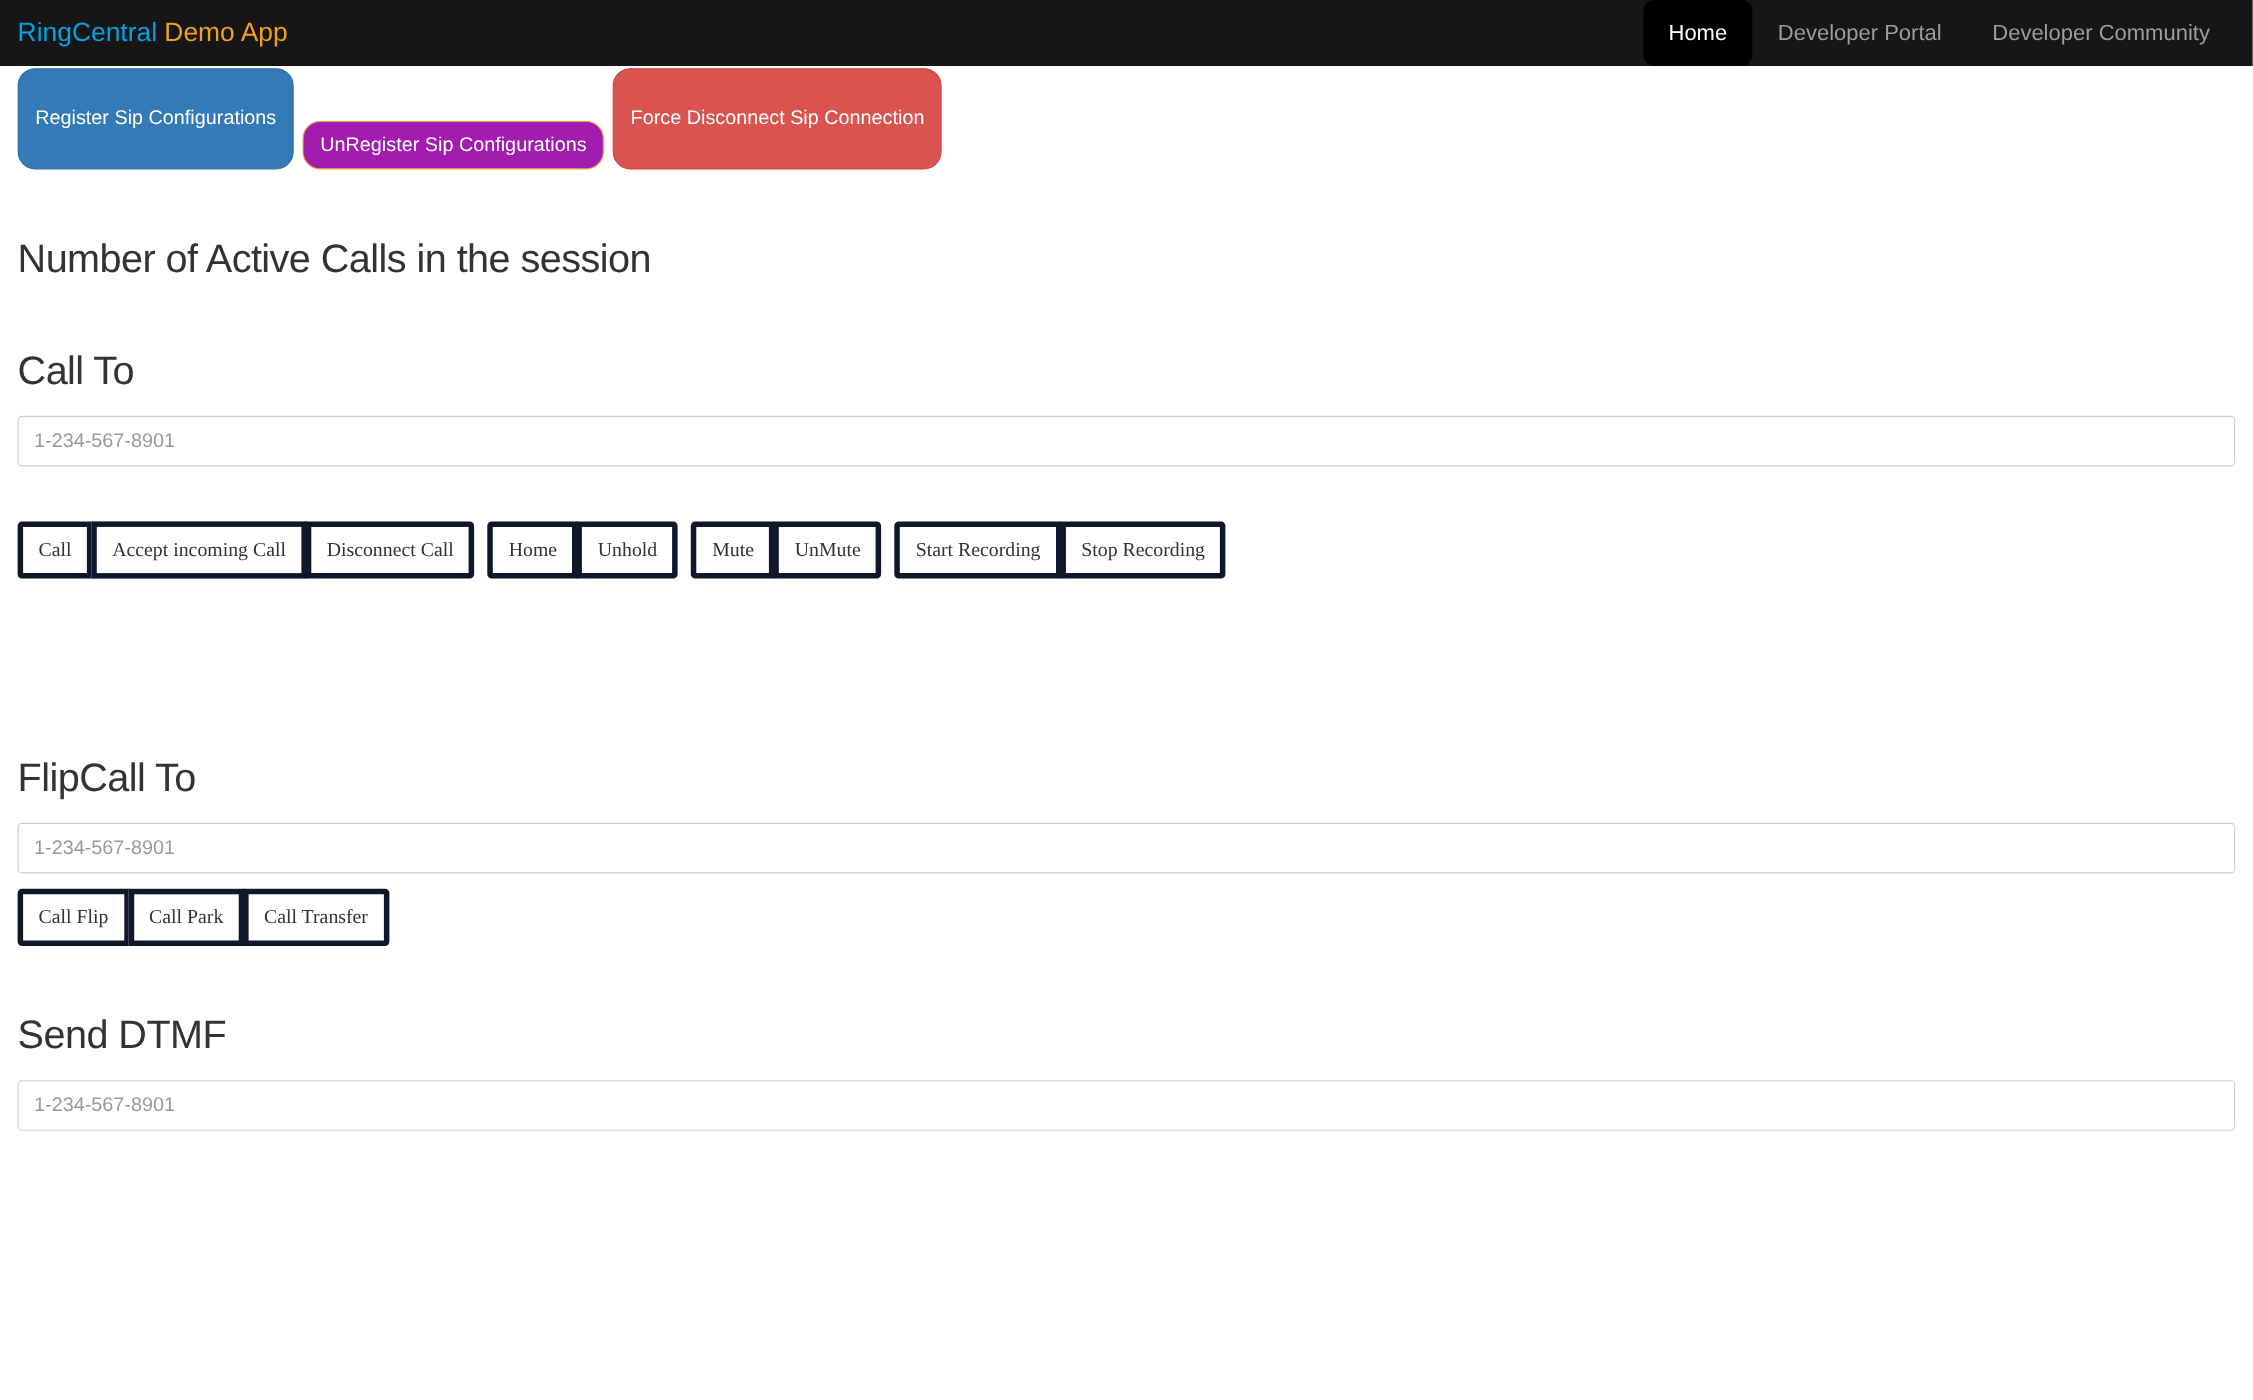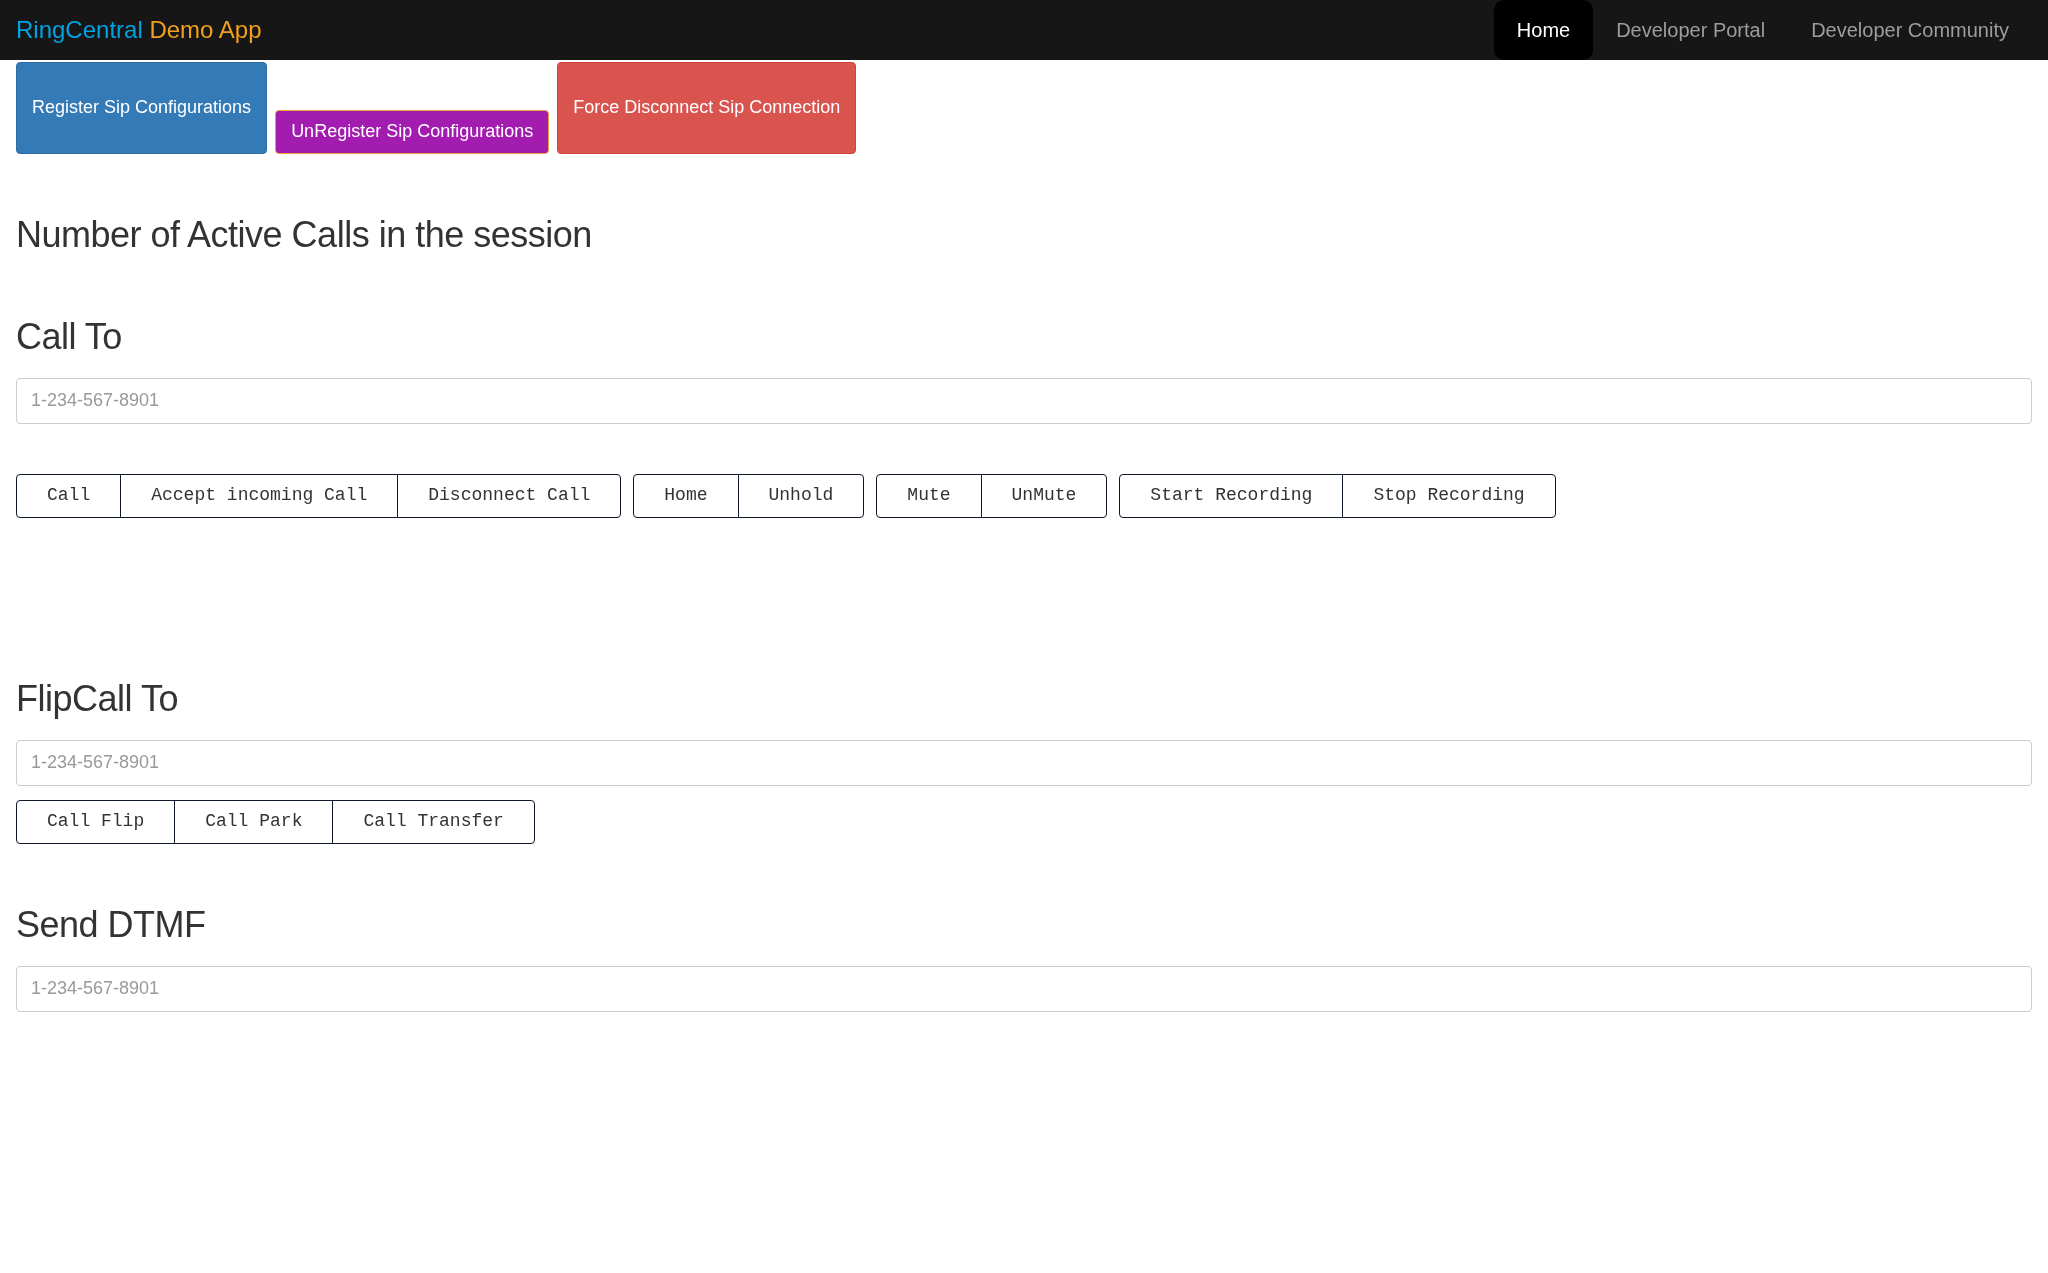--- a/index.html
+++ b/index.html
@@ -66,21 +66,21 @@
       margin-top: 2px;
       display: flex;
       gap: 8px;
       flex-wrap: wrap;
     }
     .btn {
       display: inline-block;
       padding: 9px 15px;
       font-size: 18px;
       line-height: 1.33;
-      border-radius: 4px;
+      border-radius: 16px;
       border: 1px solid transparent;
       color: #fff;
       cursor: pointer;
       text-align: center;
       user-select: none;
       font-family: inherit;
     }
     .btn-primary {
       background-color: #337ab7;
       border-color: #2e6da4;
@@ -125,26 +125,26 @@
       display: flex;
       gap: 12px;
       flex-wrap: wrap;
     }
     .btn-group {
       display: inline-flex;
     }
     .btn-default {
       color: #333;
       background-color: #fff;
-      border: 1px solid #0f172a;
-      padding: 9px 30px;
+      border: 5px solid #0f172a;
+      padding: 9px 14px;
       font-size: 18px;
       line-height: 1.33;
       cursor: pointer;
-      font-family: Liberation Mono, monospace;
+      font-family: Liberation Serif, serif;
     }
     .btn-group .btn-default:first-child {
       border-top-left-radius: 4px;
       border-bottom-left-radius: 4px;
     }
     .btn-group .btn-default:last-child {
       border-top-right-radius: 4px;
       border-bottom-right-radius: 4px;
     }
     .btn-group .btn-default:not(:first-child) {

